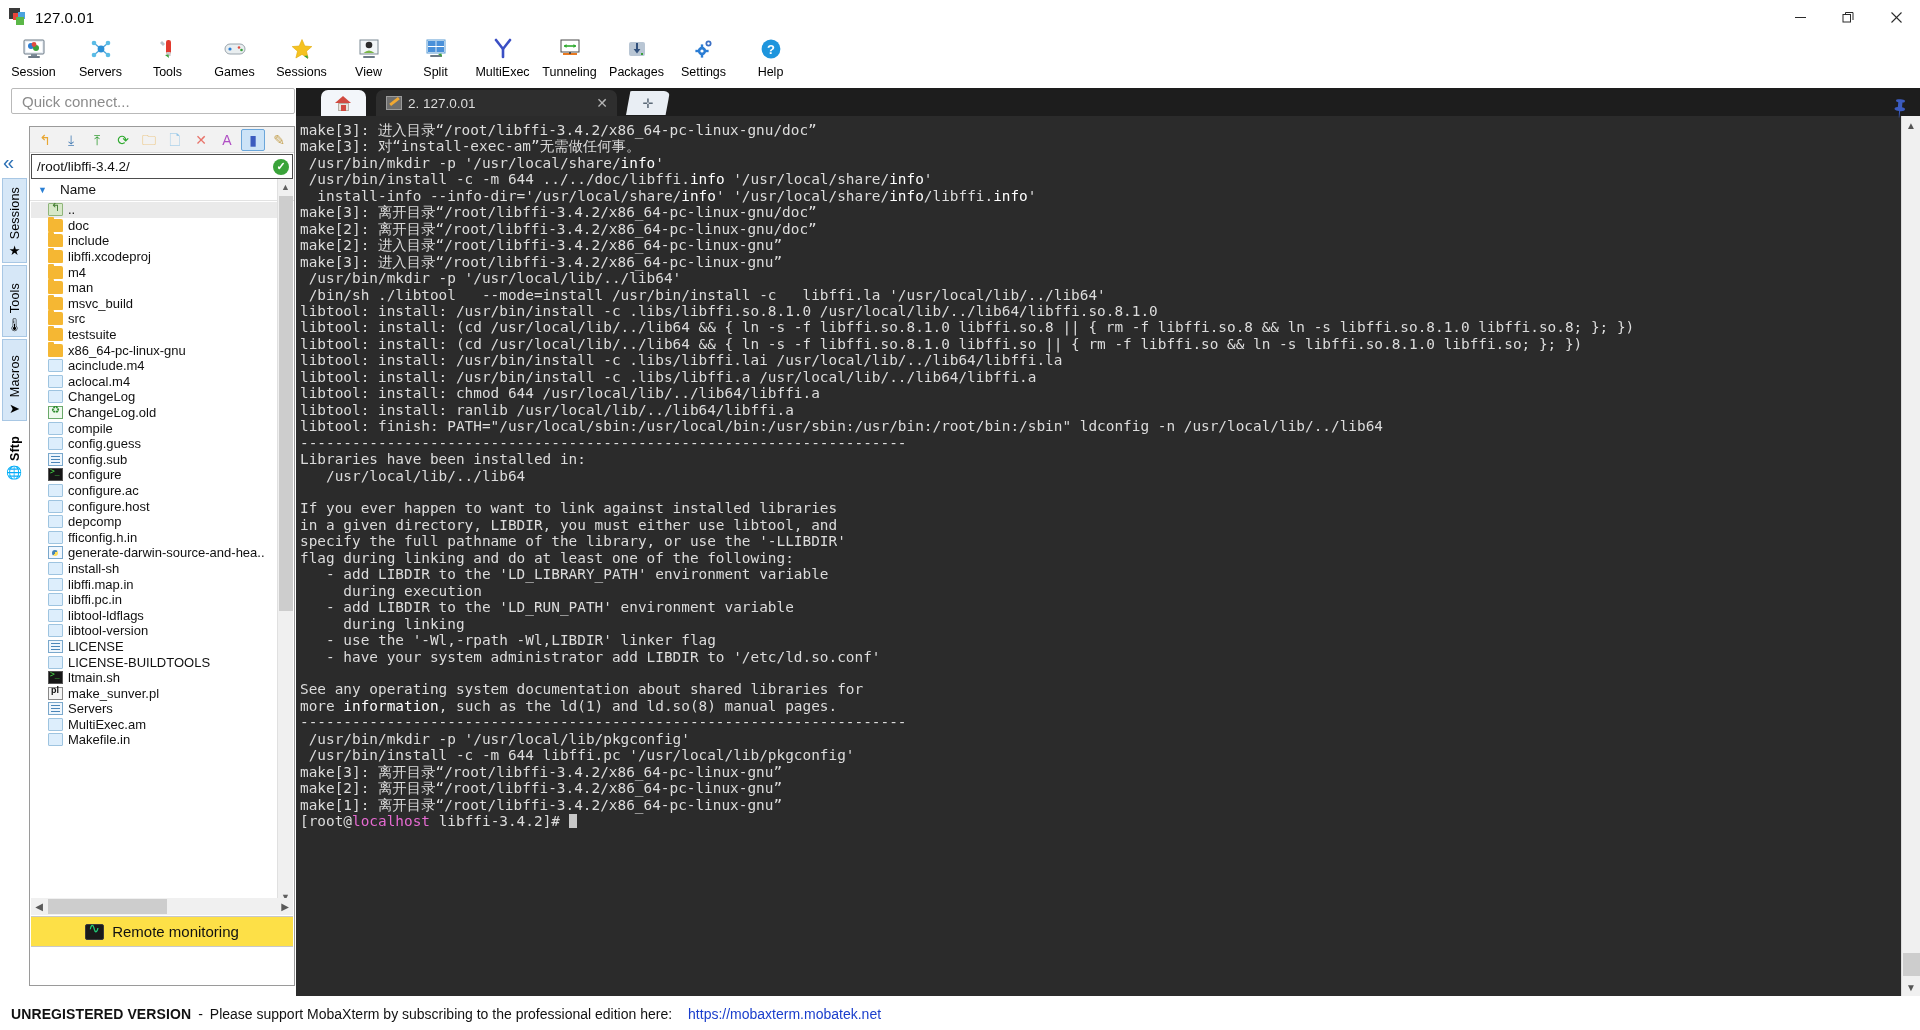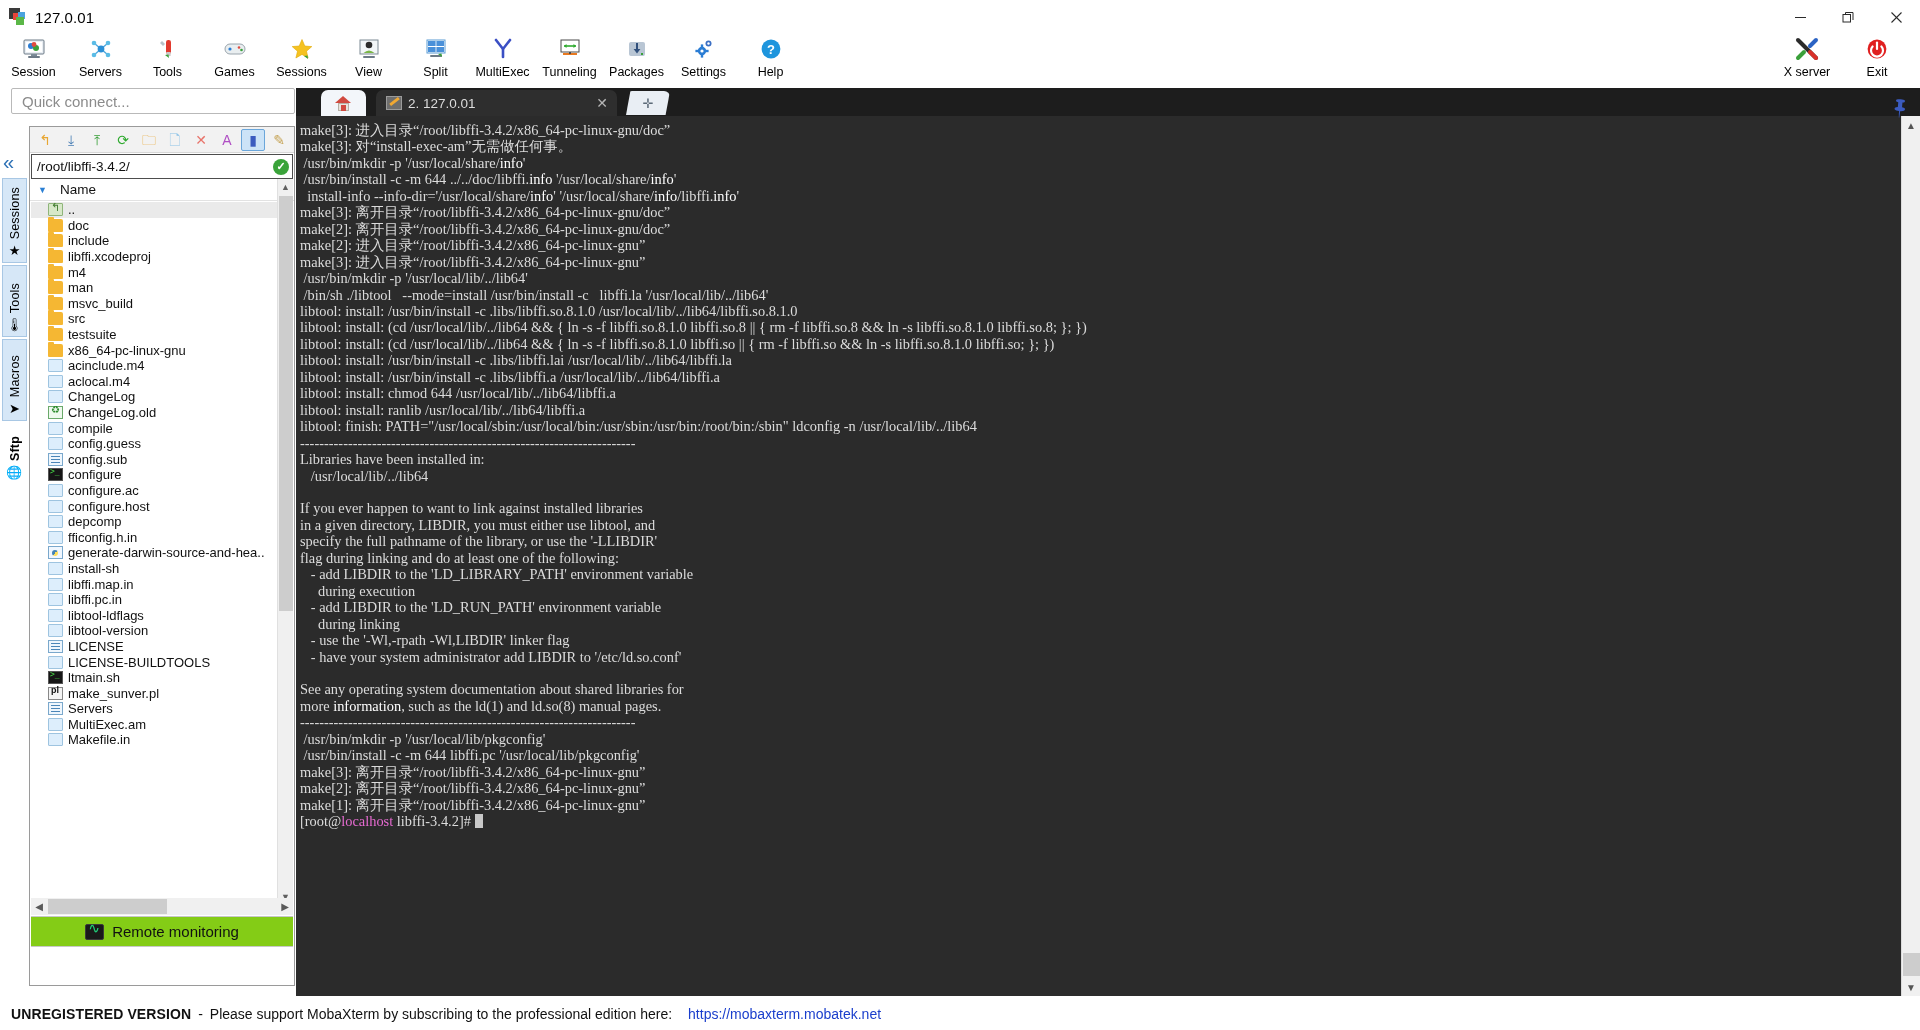--- a/index.html
+++ b/index.html
@@ -166,21 +166,21 @@
   .sftp-hscroll {
     position: absolute; left: 1px; right: 1px; bottom: 70px; height: 17px;
     background: #f0f0f0; display:flex; align-items:center;
   }
   .sftp-hscroll .arrow { width:16px; text-align:center; font-size:10px; color:#5a5a5a; }
   .sftp-hscroll .thumb { width: 119px; height: 15px; background:#cdcdcd; margin-left:1px; }
   .sftp-hscroll .spacer { flex:1; }
 
   .remote-mon {
     position: absolute; left: 1px; right: 1px; bottom: 38px; height: 31px;
-    background: #84cc16; border-top:1px solid #c8c8c8; border-bottom:1px solid #c8c8c8;
+    background: #fde047; border-top:1px solid #c8c8c8; border-bottom:1px solid #c8c8c8;
     display:flex; align-items:center; justify-content:center; gap:8px;
     font-size:15px; color:#111;
   }
   .mon-ico {
     width:19px; height:16px; background:#1a1a1a; border:1px solid #3b3b3b; border-radius:2px;
     position:relative;
   }
   .mon-ico:after {
     content:'∿'; position:absolute; left:2px; top:-5px; font-size:14px; color:#21d07a;
   }
@@ -235,21 +235,21 @@
 
   .terminal {
     position: absolute; left: 296px; top: 116px; width: 1605px; height: 880px;
     background: #2b2b2b; overflow: hidden;
     font-family: "DejaVu Sans Mono", "Liberation Mono", monospace;
     font-size: 14.4px; line-height: 16.45px;
     color: #dcdcdc;
     padding: 6px 0 0 4px;
     white-space: pre;
   }
-  .term-line { white-space: pre; font-family: Liberation Serif, serif; }
+  .term-line { white-space: pre; }
   .c-cyan { color: #ffffff; }
   .c-mag  { color: #e56ad0; }
   .cursor {
     display:inline-block; width:8px; height:14px; background:#c8c8c8;
     vertical-align:-2px;
   }
 
   .term-vscroll {
     position:absolute; right:0; top:116px; width:19px; height:880px;
     background:#f0f0f0; border-left:1px solid #dcdcdc;
@@ -460,43 +460,20 @@
     <div class="rb-item">
       <div class="rb-ico">
         <svg width="24" height="24" viewBox="0 0 24 24">
           <circle cx="12" cy="12" r="9.4" fill="#1e95dd"></circle>
           <text x="12" y="17" font-size="13" font-family="Liberation Sans, sans-serif" font-weight="bold" fill="#fff" text-anchor="middle">?</text>
         </svg>
       </div>
       <div class="rb-lbl">Help</div>
     </div>
 
-    <div class="rb-right">
-      <div class="rb-item">
-        <div class="rb-ico">
-          <svg width="24" height="24" viewBox="0 0 24 24">
-            <path d="M3 3 L21 21" stroke="#2b2b2b" stroke-width="4" stroke-linecap="round"></path>
-            <path d="M21 3 L15 9" stroke="#2b63c4" stroke-width="4" stroke-linecap="round"></path>
-            <path d="M9 15 L3 21" stroke="#3aa03a" stroke-width="4" stroke-linecap="round"></path>
-            <path d="M15 15 L21 21" stroke="#d8302a" stroke-width="4" stroke-linecap="round"></path>
-          </svg>
-        </div>
-        <div class="rb-lbl">X server</div>
-      </div>
-      <div class="rb-item">
-        <div class="rb-ico">
-          <svg width="24" height="24" viewBox="0 0 24 24">
-            <circle cx="12" cy="12" r="9.4" fill="#e01f1f"></circle>
-            <line x1="12" y1="5.6" x2="12" y2="12" stroke="#fff" stroke-width="2.2" stroke-linecap="round"></line>
-            <path d="M7.6 9.5 a6 6 0 1 0 8.8 0" fill="none" stroke="#fff" stroke-width="2.2" stroke-linecap="round"></path>
-          </svg>
-        </div>
-        <div class="rb-lbl">Exit</div>
-      </div>
-    </div>
   </div>
 
   <div class="quickconnect">
     <span>Quick connect...</span>
   </div>
 
   <div class="vstrip">
     <div class="vchev">«</div>
     <div class="vtab" style="top:58px; height:85px;">
       <span class="vtab-ico">★</span>

